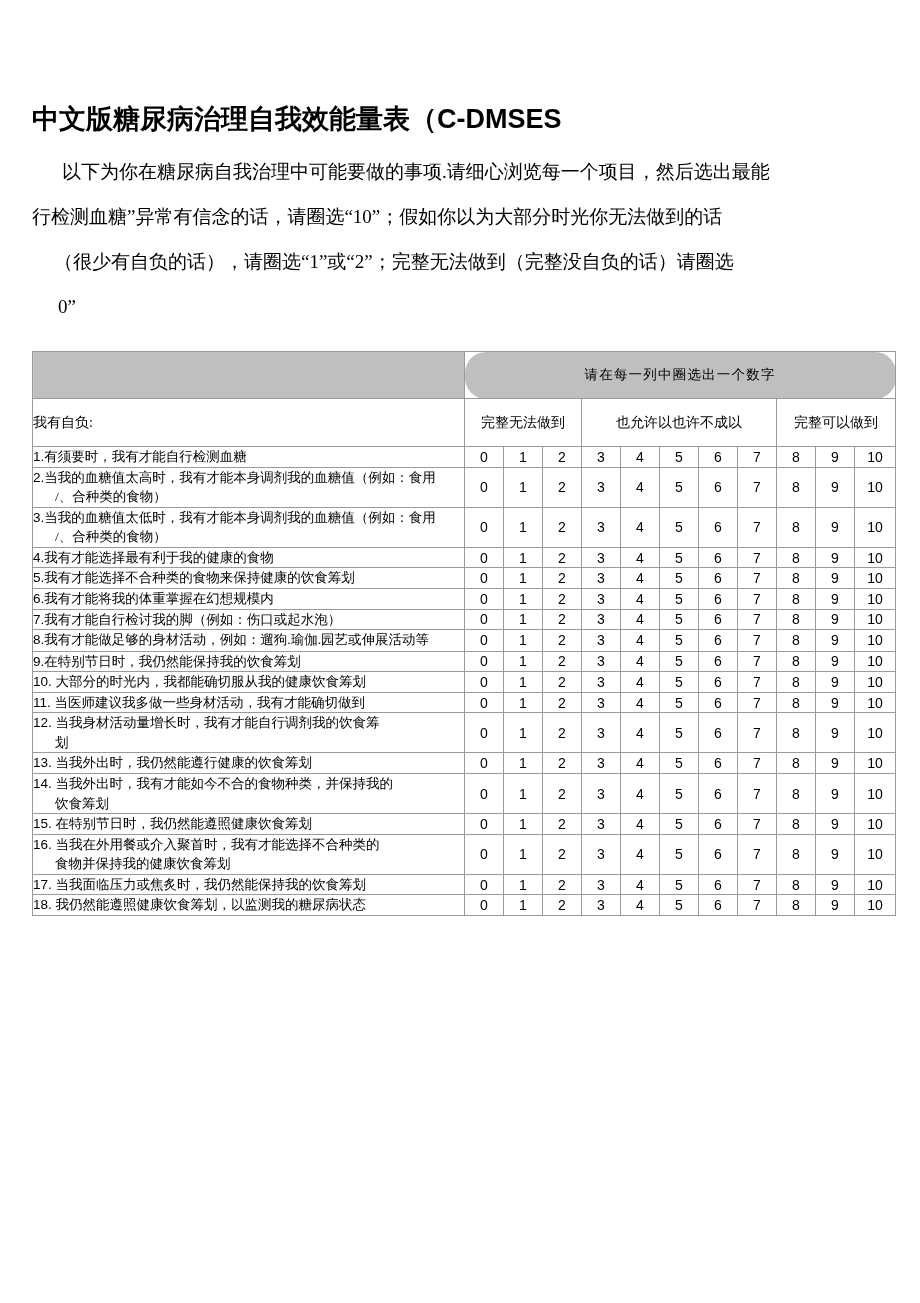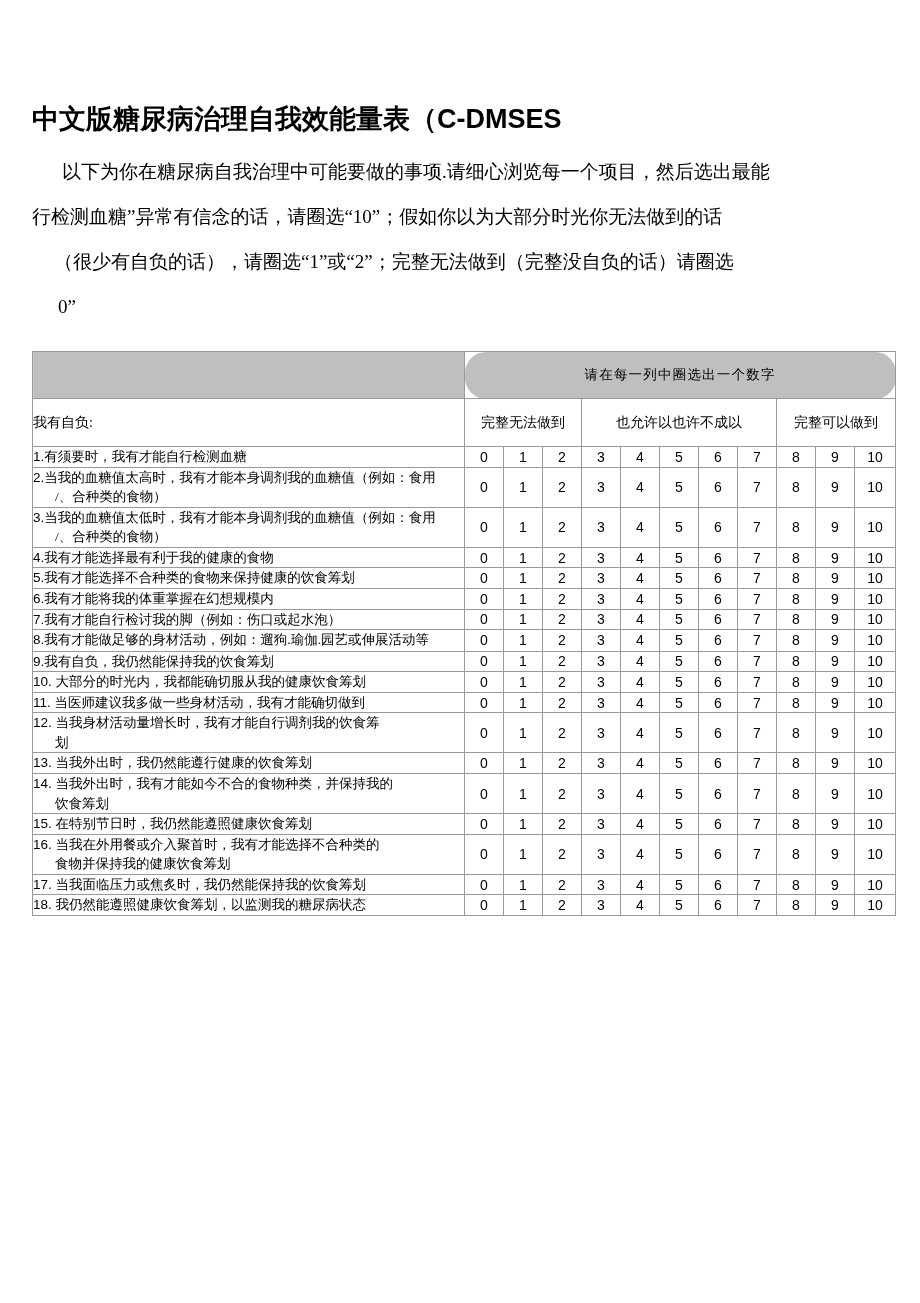--- a/index.html
+++ b/index.html
@@ -271,21 +271,21 @@
           <td class="num-cell">3</td>
           <td class="num-cell">4</td>
           <td class="num-cell">5</td>
           <td class="num-cell">6</td>
           <td class="num-cell">7</td>
           <td class="num-cell">8</td>
           <td class="num-cell">9</td>
           <td class="num-cell">10</td>
         </tr>
         <tr>
-          <td class="item-cell"><span class="item-num">9.</span><span>我有自负，我仍然能保持我的饮食筹划</span></td>
+          <td class="item-cell"><span class="item-num">9.</span><span>在特别节日时，我仍然能保持我的饮食筹划</span></td>
           <td class="num-cell">0</td>
           <td class="num-cell">1</td>
           <td class="num-cell">2</td>
           <td class="num-cell">3</td>
           <td class="num-cell">4</td>
           <td class="num-cell">5</td>
           <td class="num-cell">6</td>
           <td class="num-cell">7</td>
           <td class="num-cell">8</td>
           <td class="num-cell">9</td>

